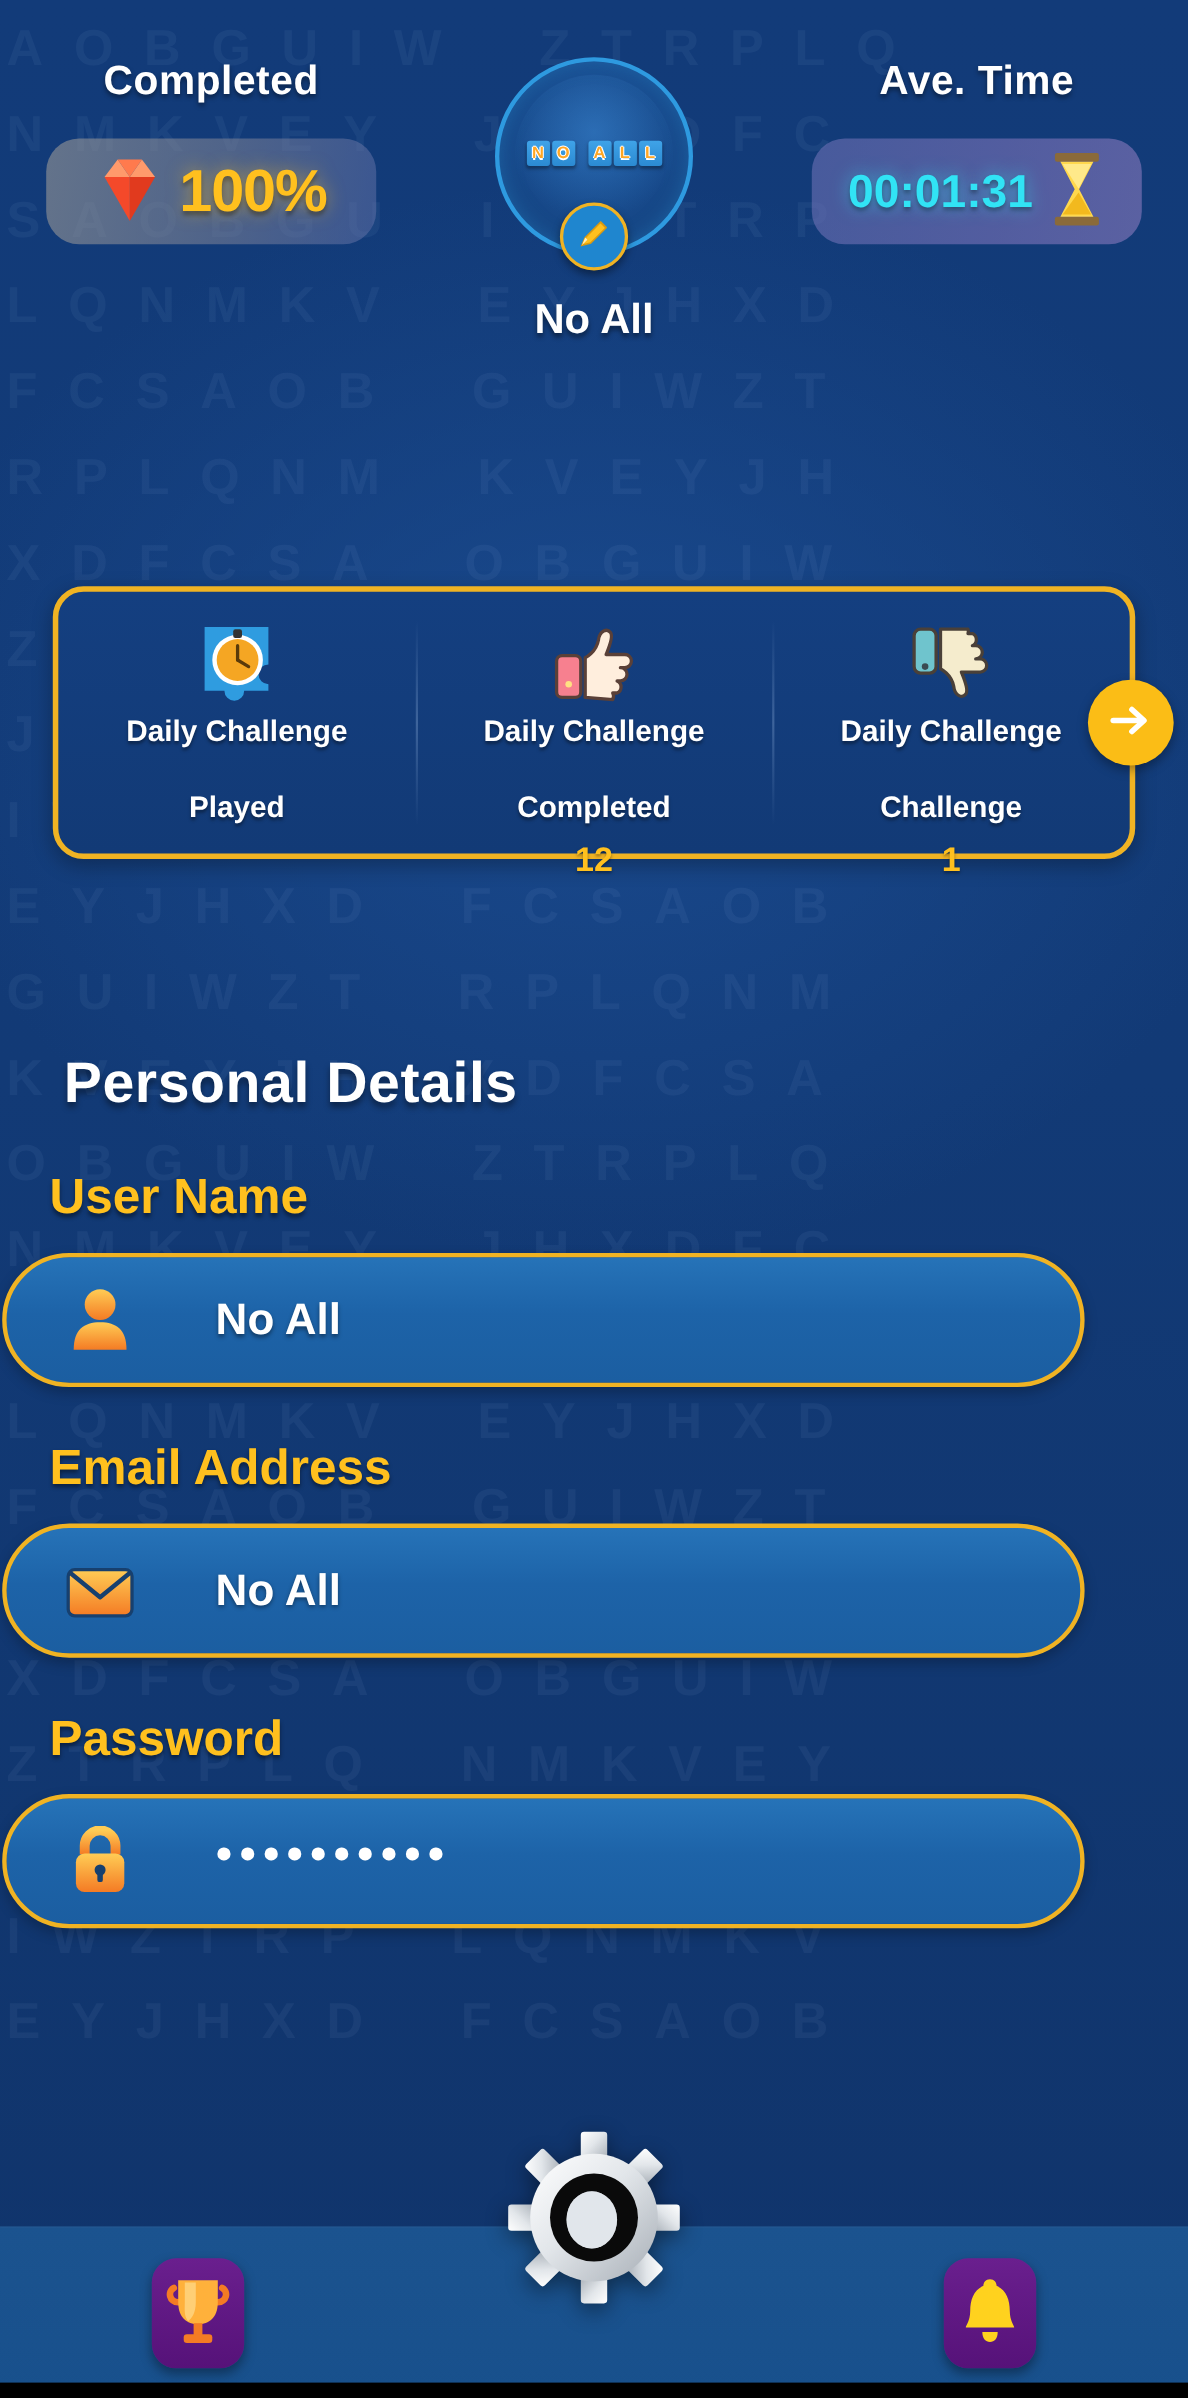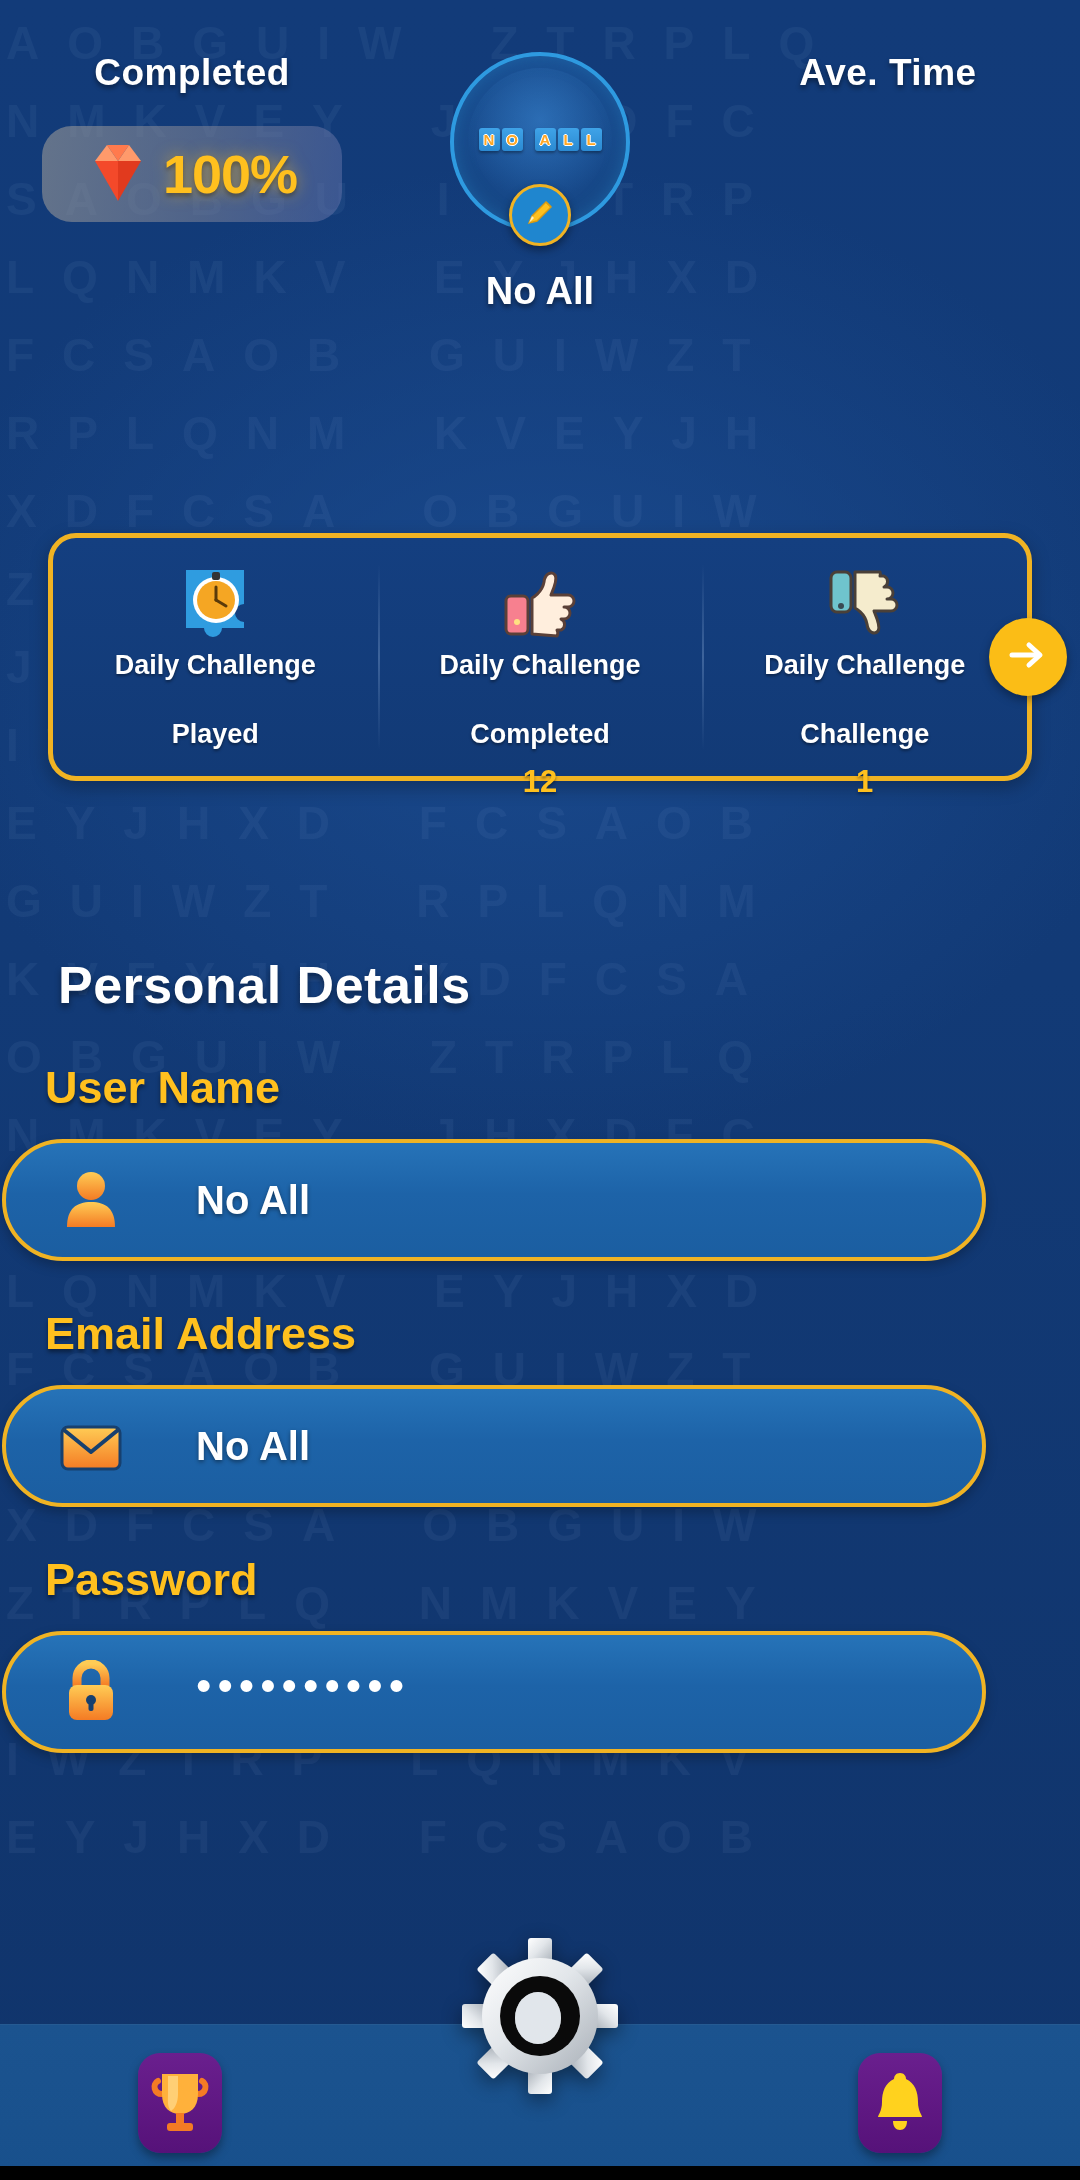--- a/index.html
+++ b/index.html
@@ -307,20 +307,32 @@
               <line x1="23" y1="6" x2="28" y2="11" stroke="#d99a12" stroke-width="1.6"></line>
             </svg>
           </span>
         </div>
       </div>
       <div class="avatar-username">No All</div>
     </div>
 
     <div class="stat-block right">
       <div class="stat-caption">Ave. Time</div>
+      <div class="stat-pill avetime">
+        <span class="time-value">00:01:31</span>
+        <span>
+          <svg width="52" height="74" viewBox="0 0 52 74">
+            <rect x="6" y="4" width="40" height="8" rx="2" fill="#8a6a3a"></rect>
+            <rect x="6" y="62" width="40" height="8" rx="2" fill="#8a6a3a"></rect>
+            <path d="M11 12 H41 L28 37 L41 62 H11 L24 37 Z" fill="#ffd84d"></path>
+            <path d="M13 14 H39 L27.5 36.5 Z" fill="#ffe98a"></path>
+            <path d="M13 60 H39 L27.5 40 Z" fill="#f2b91e"></path>
+          </svg>
+        </span>
+      </div>
     </div>
   </div>
 
   <div class="stats-card">
 
     <div class="stat-col">
       <div class="stat-icon">
         <svg width="78" height="80" viewBox="0 0 78 80">
           <path d="M10 6 H68 V40 a9 9 0 0 0 0 18 V64 H46 a9 9 0 0 1 -18 0 H10 Z" fill="#2f9ce0"></path>
           <circle cx="40" cy="36" r="23" fill="#fff"></circle>

